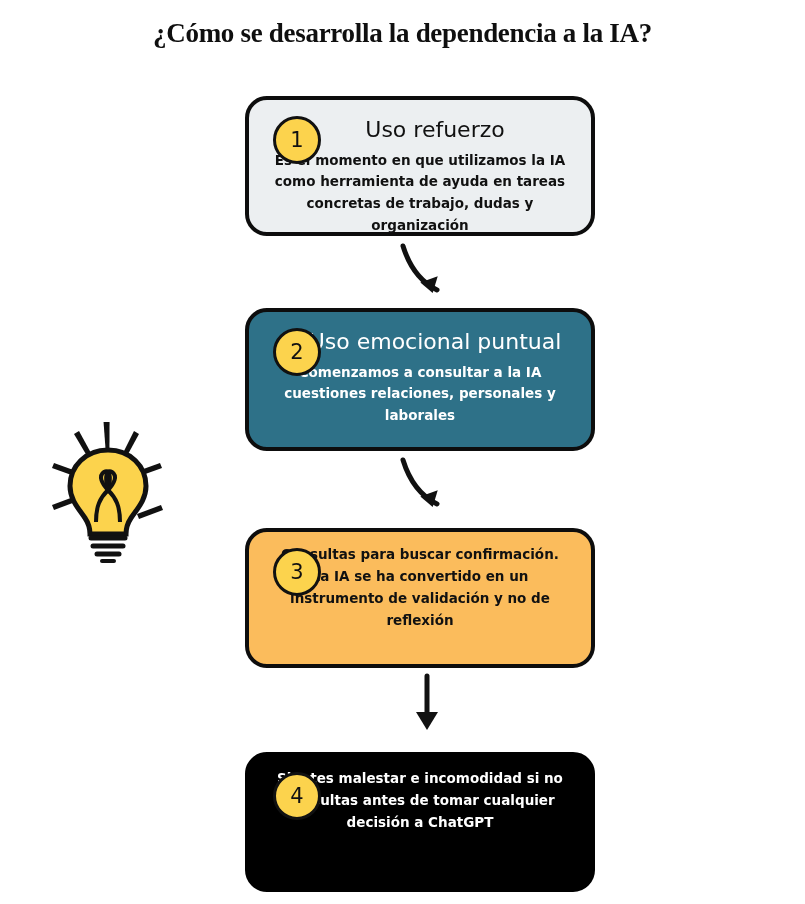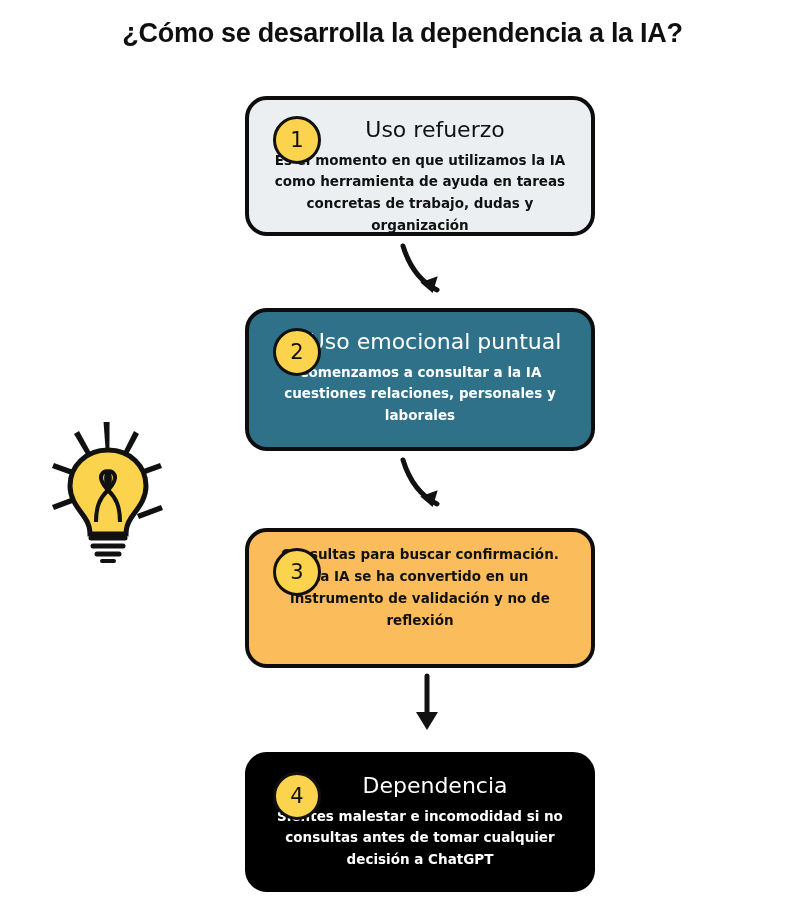--- a/index.html
+++ b/index.html
@@ -14,21 +14,21 @@
     overflow: hidden;
     position: relative;
   }
 
   #page-title {
     position: absolute;
     top: 18px;
     left: 0;
     width: 805px;
     text-align: center;
-    font-family: Liberation Sans, sans-serif;
+    font-family: Liberation Serif, serif;
     font-weight: bold;
     font-size: 27px;
     color: #0f0f0f;
     letter-spacing: -0.3px;
   }
 
   .flow {
     position: absolute;
     top: 0;
     left: 0;
@@ -188,17 +188,16 @@
     <div class="step-body">Consultas para buscar confirmación. La IA se ha convertido en un instrumento de validación y no de reflexión</div>
   </div>
 
   <svg class="arrow arrow-3" viewBox="0 0 90 70">
     <path d="M42 6 L42 48" fill="none" stroke="#111111" stroke-width="5" stroke-linecap="round"></path>
     <path d="M42 60 L31 42 L53 42 Z" fill="#111111"></path>
   </svg>
 
   <div class="step step-4">
     <div class="badge">4</div>
-    <div class="step-heading">Dependencia</div>
     <div class="step-body">Sientes malestar e incomodidad si no consultas antes de tomar cualquier decisión a ChatGPT</div>
   </div>
 
 </div>
 
 </body></html>

